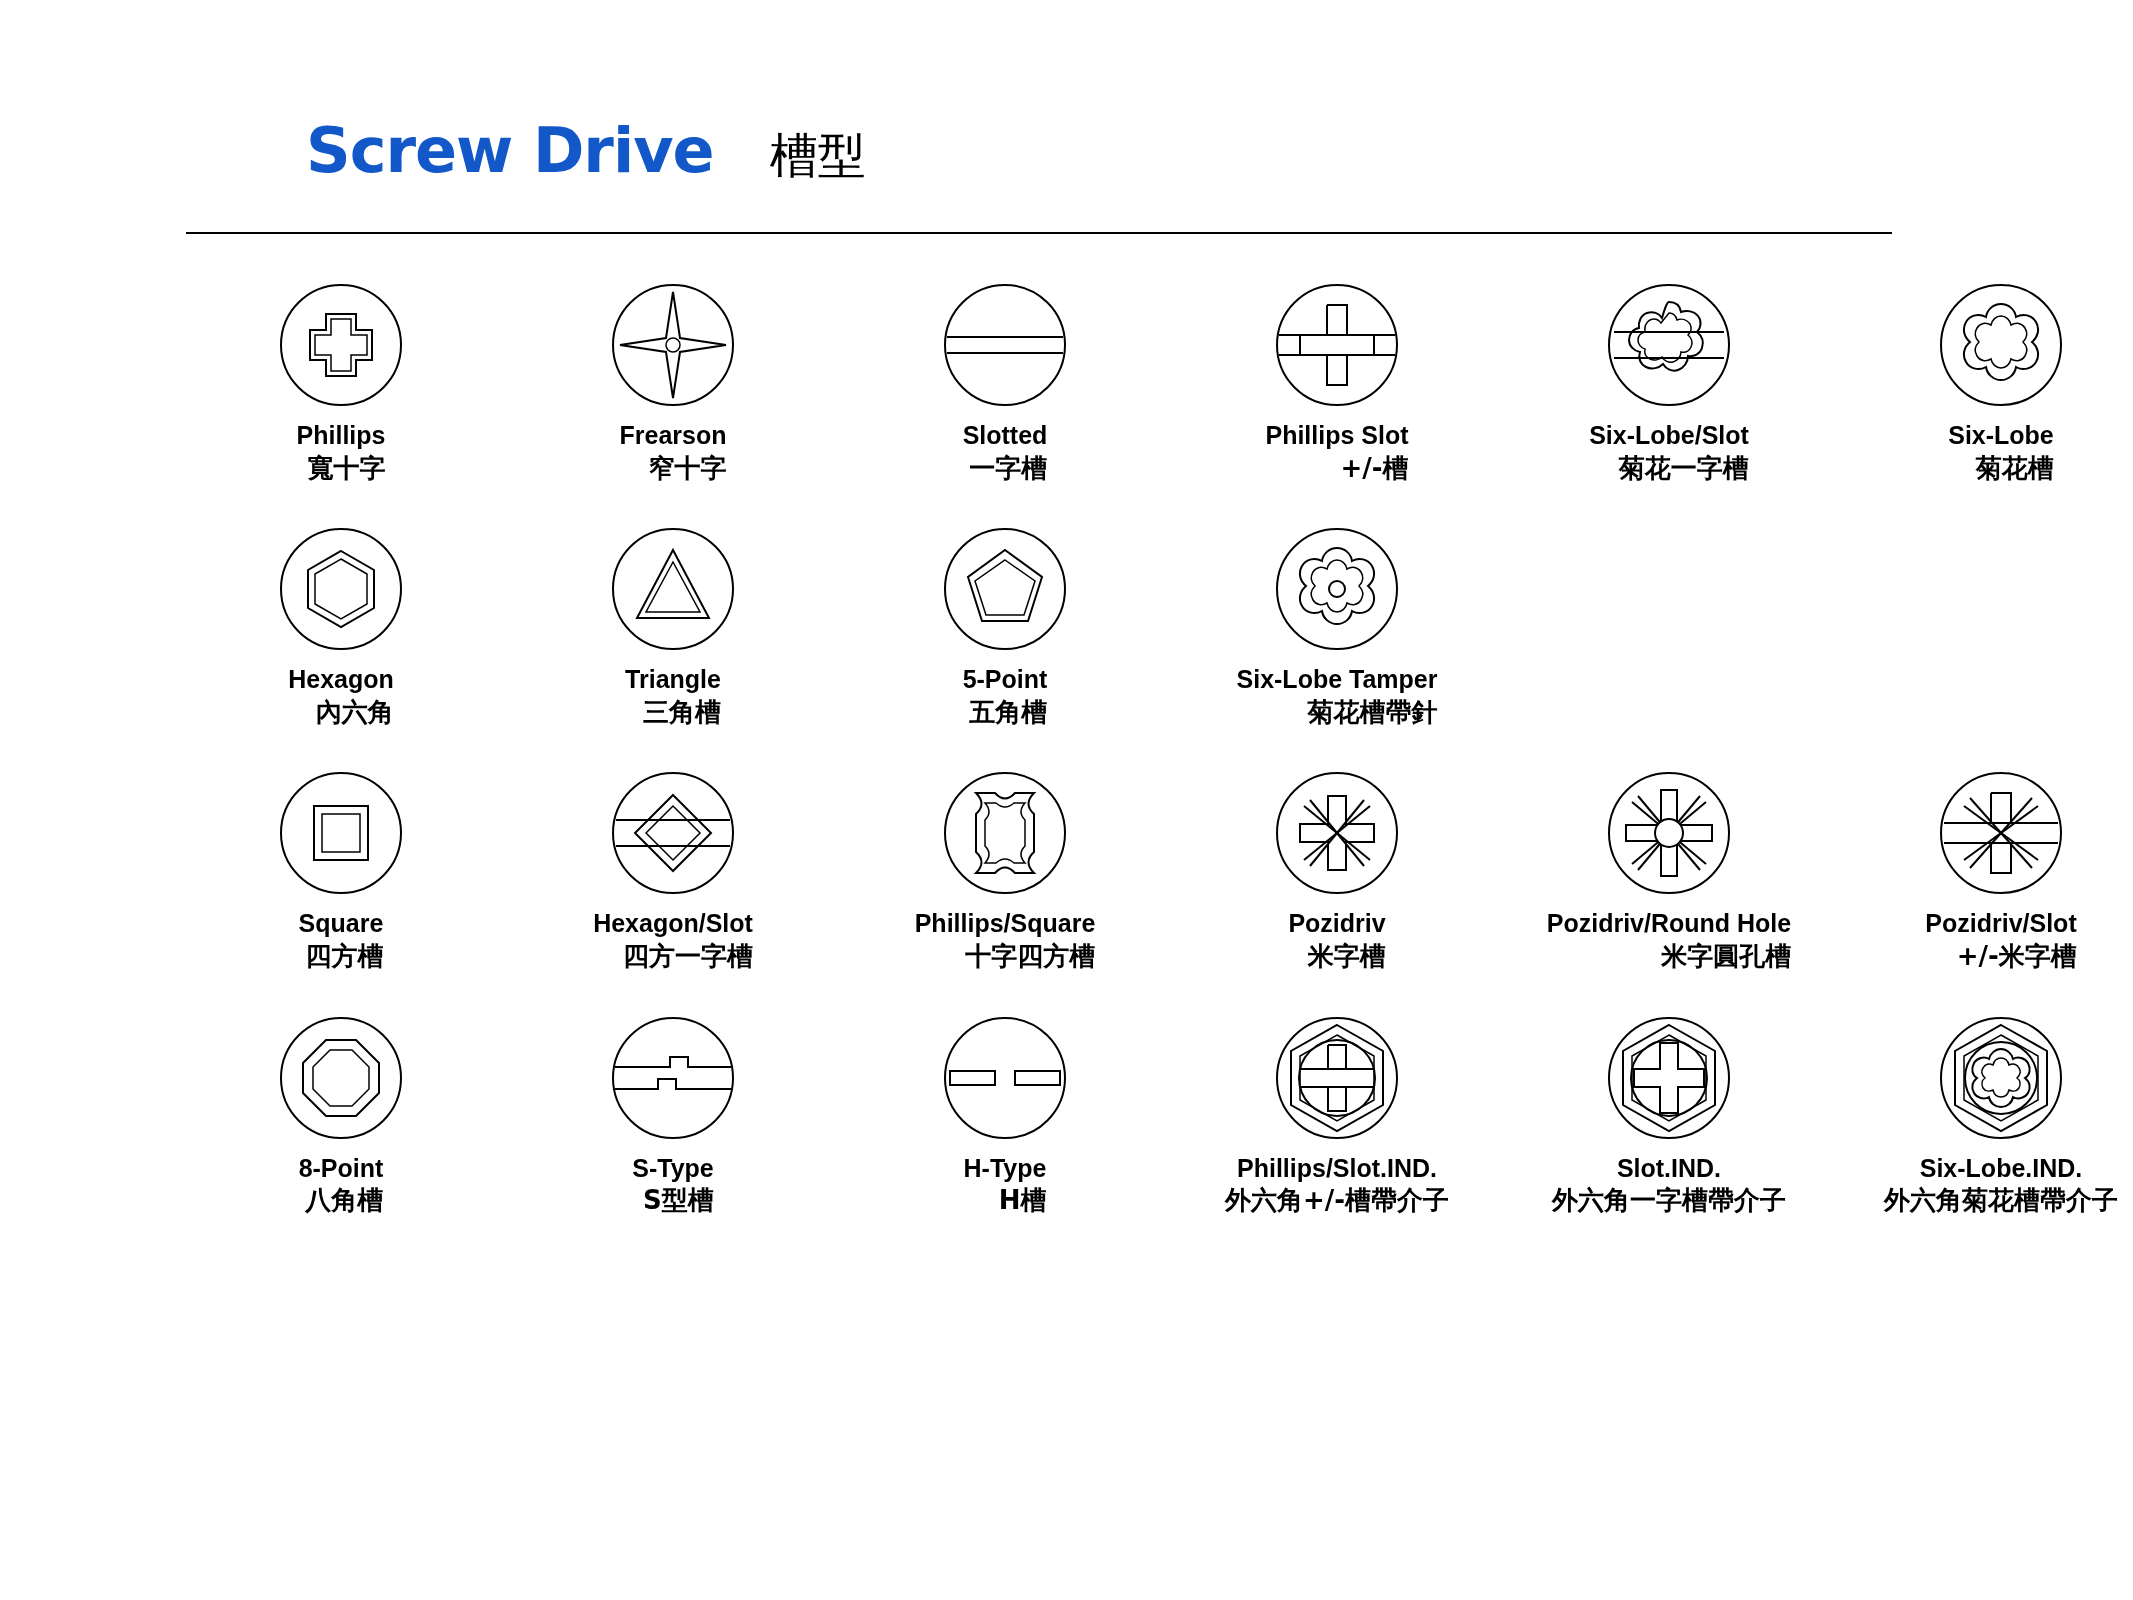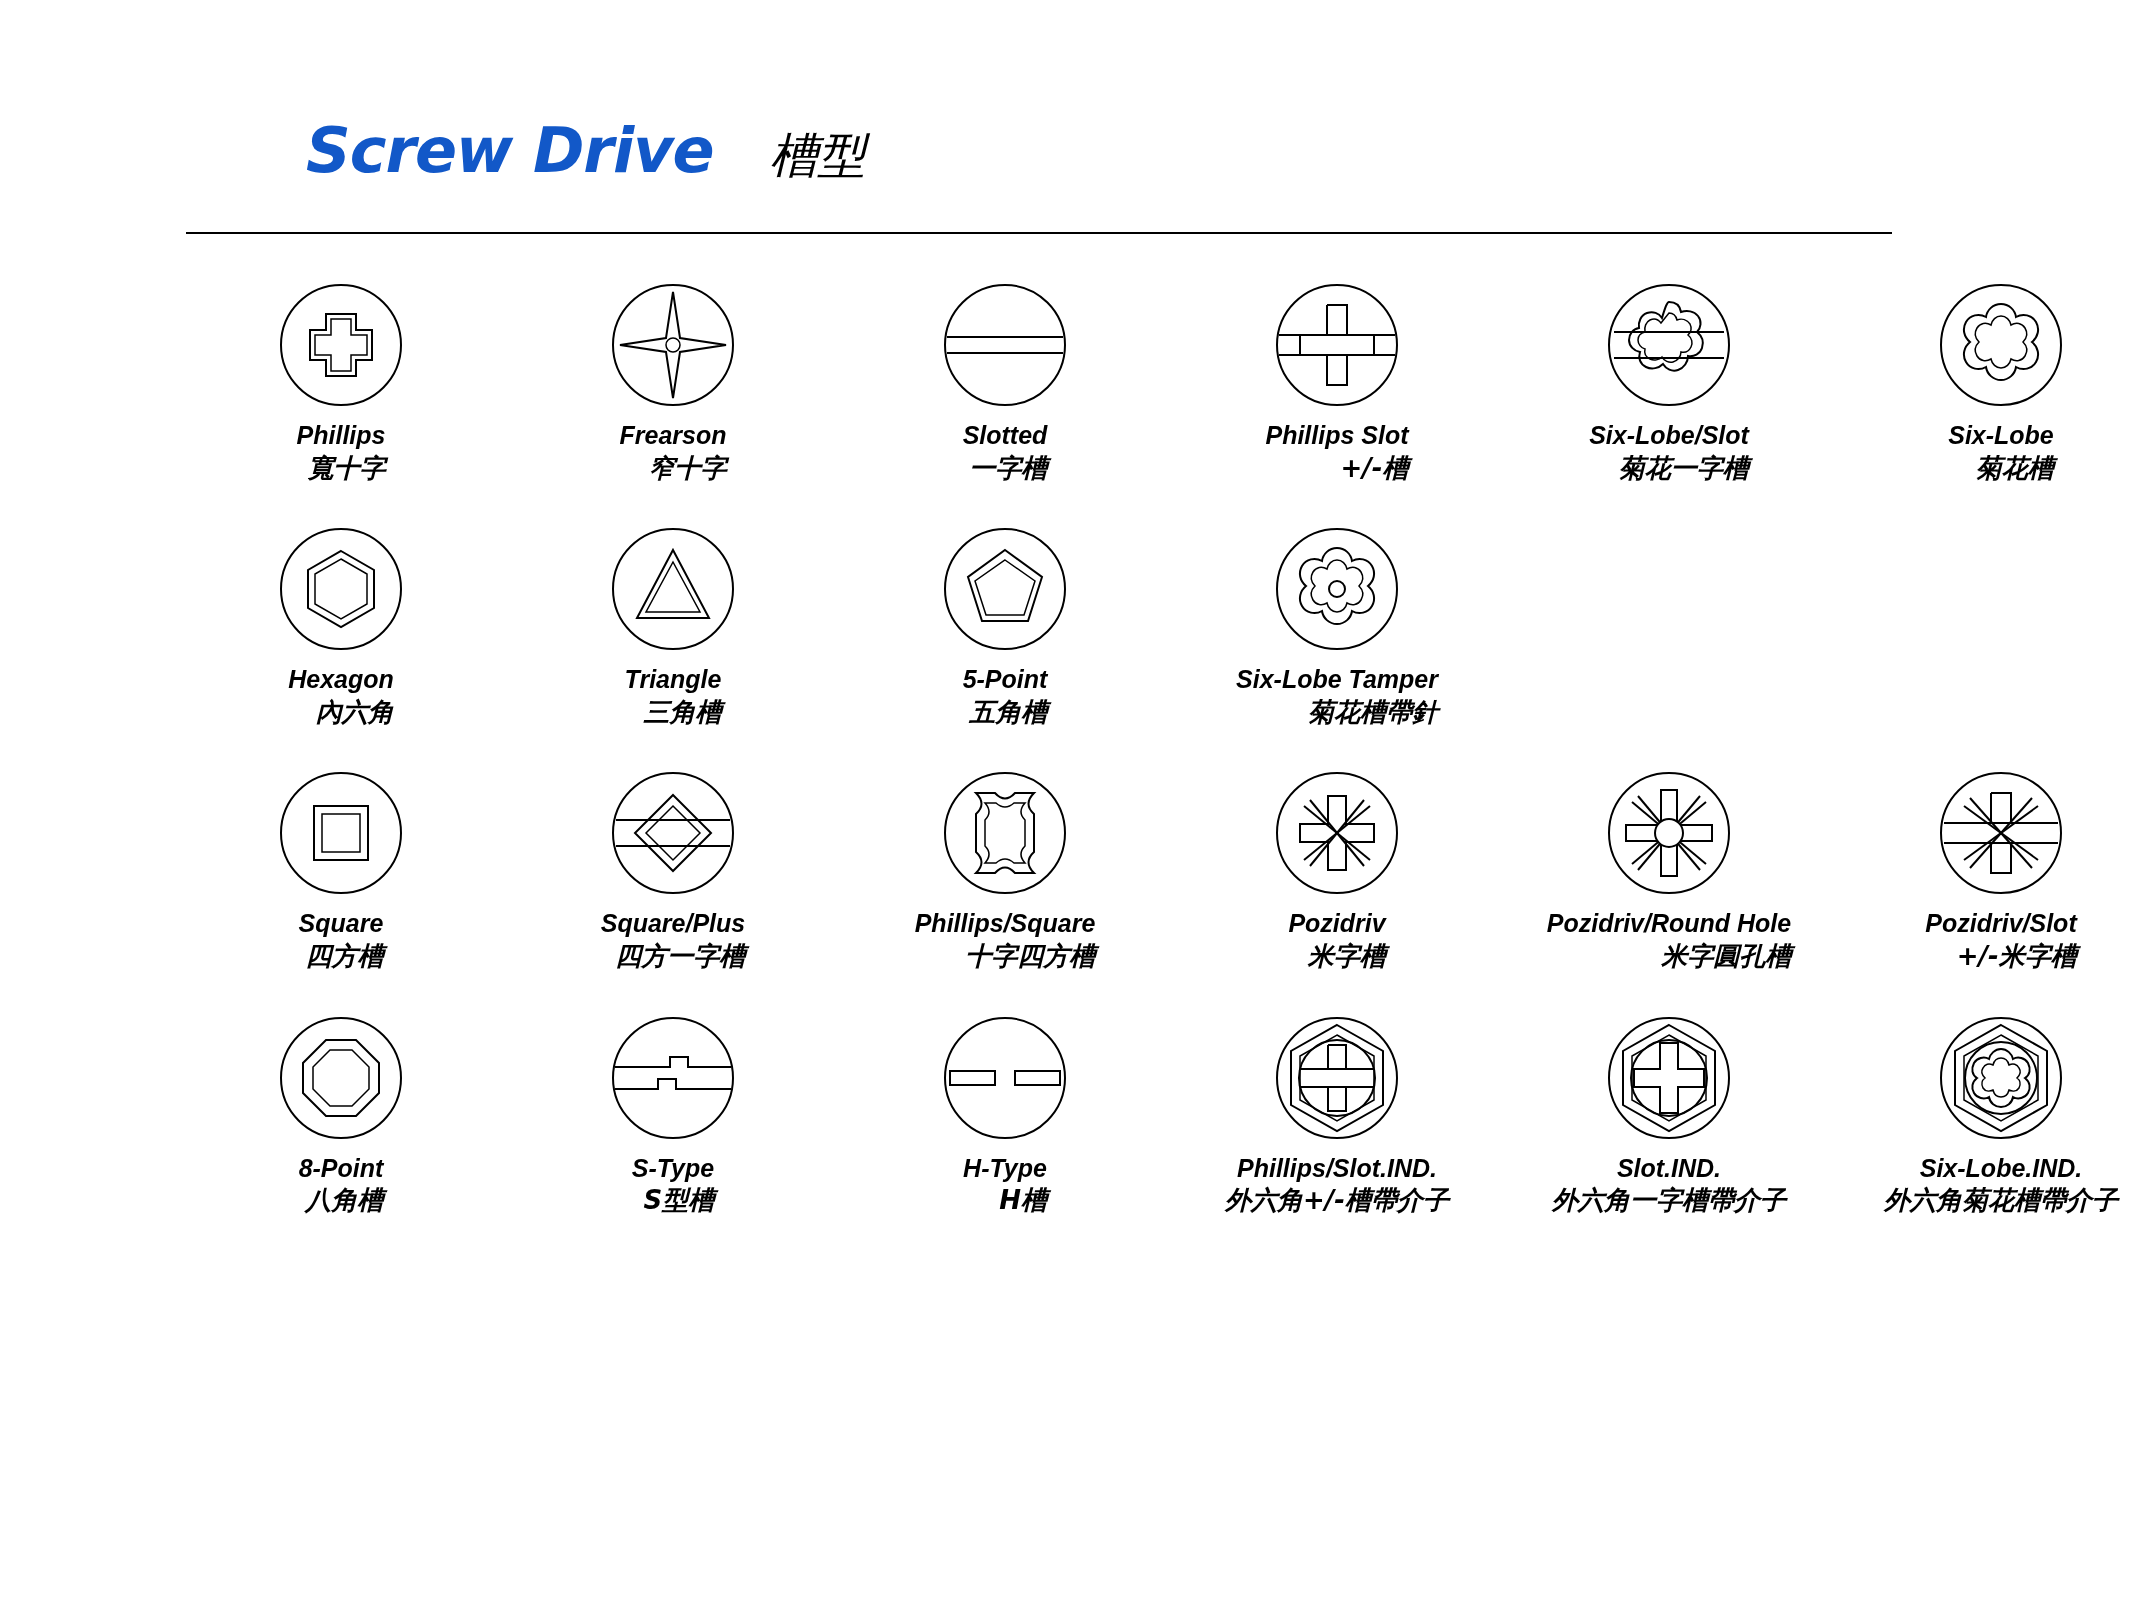--- a/index.html
+++ b/index.html
@@ -12,21 +12,20 @@
     height: 1600px;
     font-family: "Liberation Sans", sans-serif;
     color: #000000;
     overflow: hidden;
   }
   .page {
     position: relative;
     width: 2133px;
     height: 1142px;
     box-sizing: border-box;
-    font-style: italic;
   }
   .header {
     position: absolute;
     left: 186px;
     top: 120px;
     width: 1760px;
     height: 130px;
   }
   .title-row {
     display: flex;
@@ -289,21 +288,21 @@
         <div class="icon-wrap">
           <svg width="130" height="130" viewBox="0 0 130 130">
             <circle cx="65" cy="65" r="60" fill="none" stroke="#000" stroke-width="2"></circle>
             <line x1="8" y1="52" x2="122" y2="52" stroke="#000" stroke-width="2"></line>
             <line x1="8" y1="78" x2="122" y2="78" stroke="#000" stroke-width="2"></line>
             <polygon points="65,27 103,65 65,103 27,65" fill="none" stroke="#000" stroke-width="2"></polygon>
             <polygon points="65,38 92,65 65,92 38,65" fill="none" stroke="#000" stroke-width="1.5"></polygon>
           </svg>
         </div>
         <div class="labels">
-          <div class="label-en">Square/Plus</div>
+          <div class="label-en">Hexagon/Slot</div>
           <div class="label-zh">四方一字槽</div>
         </div>
       </div>
 
       <div class="cell">
         <div class="icon-wrap">
           <svg width="130" height="130" viewBox="0 0 130 130">
             <circle cx="65" cy="65" r="60" fill="none" stroke="#000" stroke-width="2"></circle>
             <path d="M36 25 H55 Q65 36 75 25 H94 Q83 36 94 46 V84 Q83 94 94 105 H75 Q65 94 55 105 H36 Q47 94 36 84 V46 Q47 36 36 25 Z" fill="none" stroke="#000" stroke-width="2"></path>
             <path d="M45 35 H56 Q65 43 74 35 H85 Q77 44 85 52 V78 Q77 86 85 95 H74 Q65 87 56 95 H45 Q53 86 45 78 V52 Q53 44 45 35 Z" fill="none" stroke="#000" stroke-width="1.5"></path>

